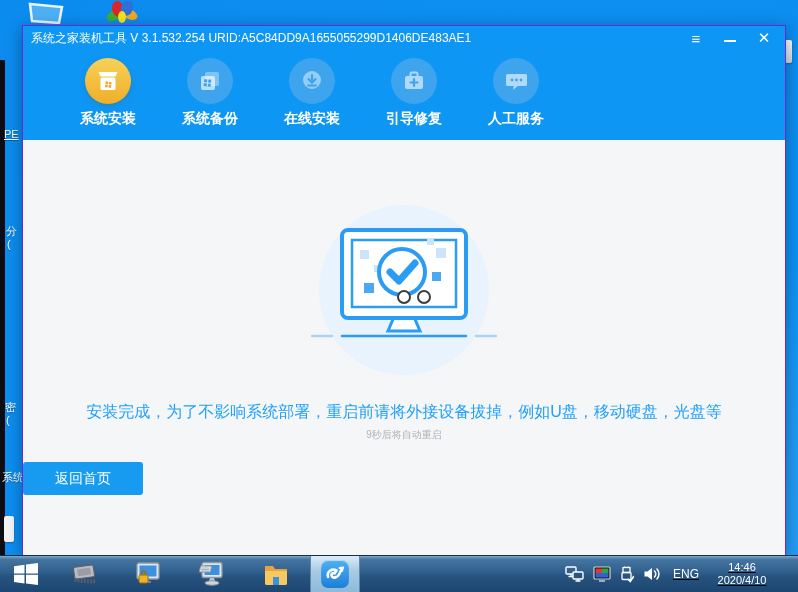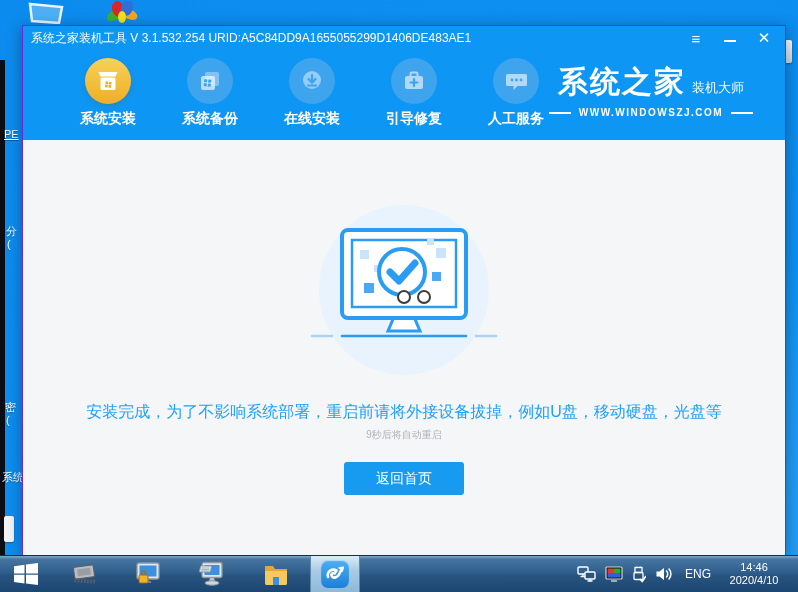--- a/index.html
+++ b/index.html
@@ -58,21 +58,21 @@
   .brand-dash { width:22px; height:2px; background:#fff; }
   .brand-url { font-size:10px; font-weight:bold; letter-spacing:1.5px; }
 
   
   .content { flex:1; position:relative; background:#f5f6f7; }
   .illustration { position:absolute; left:50%; top:50px; transform:translateX(-50%); }
   .msg-line { position:absolute; top:262px; width:100%; text-align:center;
               color:#1e9fff; font-size:16px; }
   .countdown { position:absolute; top:288px; width:100%; text-align:center;
                color:#aeb3b8; font-size:10px; }
-  .btn-row { position:absolute; top:322px; width:100%; display:flex; justify-content:center; gap:64px; }
+  .btn-row { position:absolute; top:322px; width:100%; display:flex; justify-content:center; gap:64px;flex-direction:column; }
   .blue-btn { width:120px; height:33px; background:#169bf0; color:#fff; border:none;
               border-radius:3px; font-size:14px; font-family:inherit; cursor:pointer;
               display:flex; align-items:center; justify-content:center; }
 
   
   .taskbar {
     position:absolute; left:0; bottom:0; width:798px; height:37px;
     background:linear-gradient(180deg,#7fa6c6 0%, #44749f 10%, #305f8d 45%, #27547f 55%, #1d4672 100%);
     border-top:1px solid #123049; display:flex; align-items:center;
   }
@@ -81,21 +81,21 @@
   .tb-icon { width:64px; }
   .tb-app-active {
     width:50px; margin-left:2px;
     background:linear-gradient(180deg,#dcecf8 0%, #a9cbe4 40%, #8fb9d9 100%);
     border-left:1px solid #5d89ab; border-right:1px solid #5d89ab;
   }
   .app-glyph { width:28px; height:28px; border-radius:7px;
                background:linear-gradient(180deg,#4fb0f2,#1c7fd8);
                display:flex; align-items:center; justify-content:center;
                box-shadow:inset 0 1px 1px rgba(255,255,255,.6); }
-  .tray { margin-left:auto; display:flex; align-items:center; gap:9px; padding-right:12px; }
+  .tray { margin-left:auto; display:flex; align-items:center; gap:9px; padding-right:24px;text-decoration:underline; }
   .tray-lang { color:#fff; font-size:12px; margin:0 2px; }
   .tray-clock { color:#fff; font-size:11px; text-align:center; line-height:13px; width:64px; }
 </style>
 </head>
 <body>
 
 <div class="edge-strip"></div>
 
 <svg class="bg-icon-monitor" width="40" height="22" viewBox="0 0 40 22">
   <path d="M4 2 L36 5 L33 21 L6 19 Z" fill="#4db0f5" stroke="#eaf4fd" stroke-width="2.5"></path>
@@ -193,31 +193,20 @@
           <g fill="#3ea4ee">
             <circle cx="9" cy="12" r="1.4"></circle>
               <circle cx="13.5" cy="12" r="1.4"></circle>
               <circle cx="18" cy="12" r="1.4"></circle>
           </g>
         </svg>
       </span>
       <span class="nav-label">人工服务</span>
     </div>
 
-    <div class="brand">
-      <div class="brand-top">
-        <span class="brand-name">系统之家</span>
-        <span class="brand-tag">装机大师</span>
-      </div>
-      <div class="brand-url-row">
-        <span class="brand-dash"></span>
-        <span class="brand-url">WWW.WINDOWSZJ.COM</span>
-        <span class="brand-dash"></span>
-      </div>
-    </div>
   </div>
 
   <div class="content">
 
     <svg class="illustration" width="240" height="200" viewBox="0 0 240 200">
       <circle cx="120" cy="100" r="85" fill="#e8f3fd"></circle>
 
       <path d="M58 146 H182" stroke="#2b9cf4" stroke-width="2.5" stroke-linecap="round"></path>
       <path d="M28 146 H48 M192 146 H212" stroke="#a8d5f7" stroke-width="2.5" stroke-linecap="round"></path>
 

